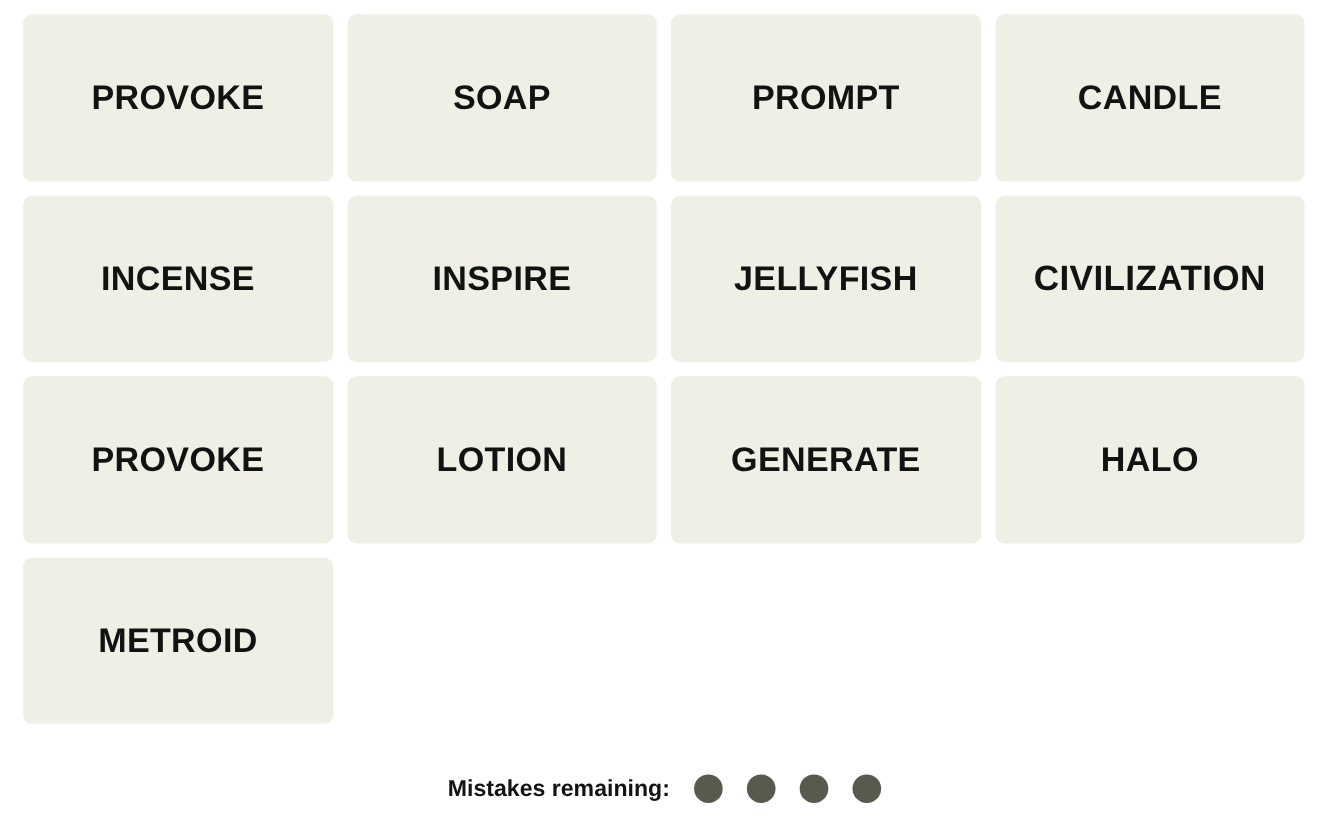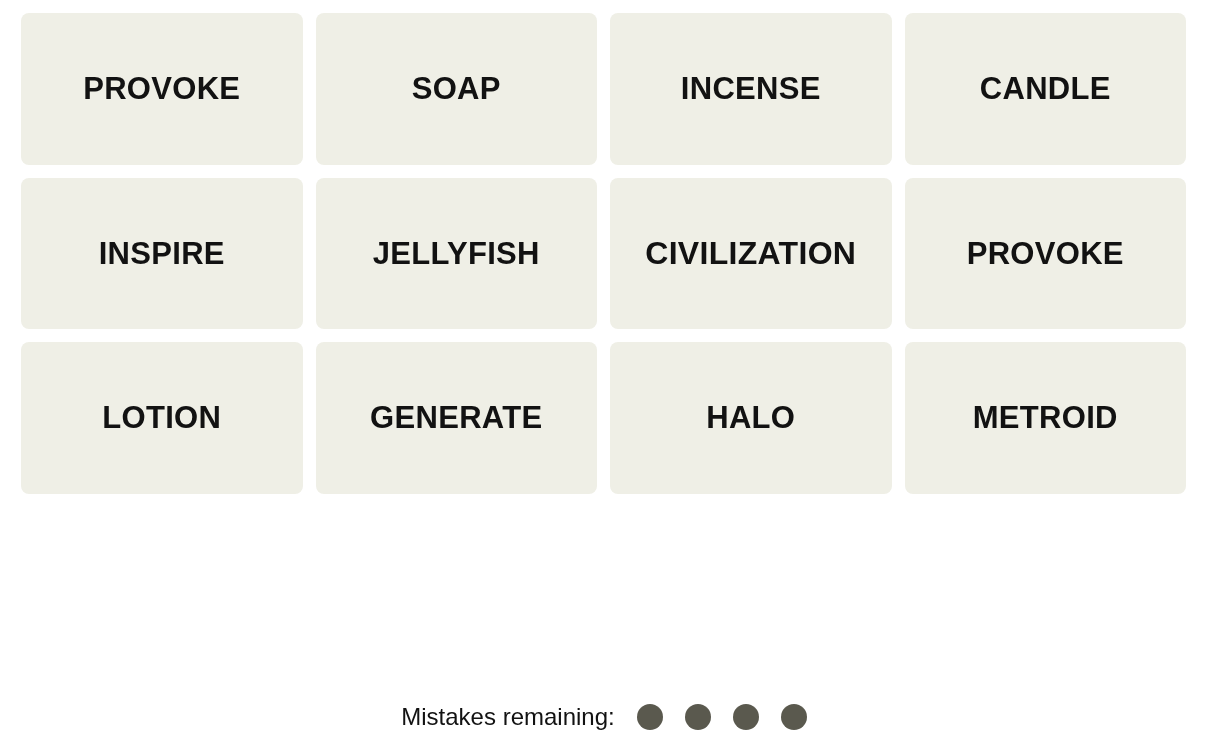--- a/index.html
+++ b/index.html
@@ -77,22 +77,22 @@
     width: 1208px;
     height: 40px;
     display: flex;
     align-items: center;
     justify-content: center;
     gap: 14px;
   }
 
   .mistakes-label {
     font-family: "Liberation Sans", sans-serif;
-    font-size: 24px;
-    font-weight: normal;
+    font-size: 21px;
+    font-weight: bold;
     color: #121212;
     line-height: 1;
     white-space: nowrap;
   }
 
   .mistakes-dots {
     display: flex;
     align-items: center;
     gap: 22px;
     margin-left: 8px;
@@ -113,26 +113,29 @@
 
   <div class="puzzle-grid">
 
     <div class="tile">
       <span class="tile-label">PROVOKE</span>
     </div>
     <div class="tile">
       <span class="tile-label">SOAP</span>
     </div>
     <div class="tile">
-      <span class="tile-label">INCENSE</span>
+      <span class="tile-label">PROMPT</span>
     </div>
     <div class="tile">
       <span class="tile-label">CANDLE</span>
     </div>
 
+    <div class="tile">
+      <span class="tile-label">INCENSE</span>
+    </div>
     <div class="tile">
       <span class="tile-label">INSPIRE</span>
     </div>
 
     <div class="tile">
       <span class="tile-label">JELLYFISH</span>
     </div>
     <div class="tile">
       <span class="tile-label long">CIVILIZATION</span>
     </div>

